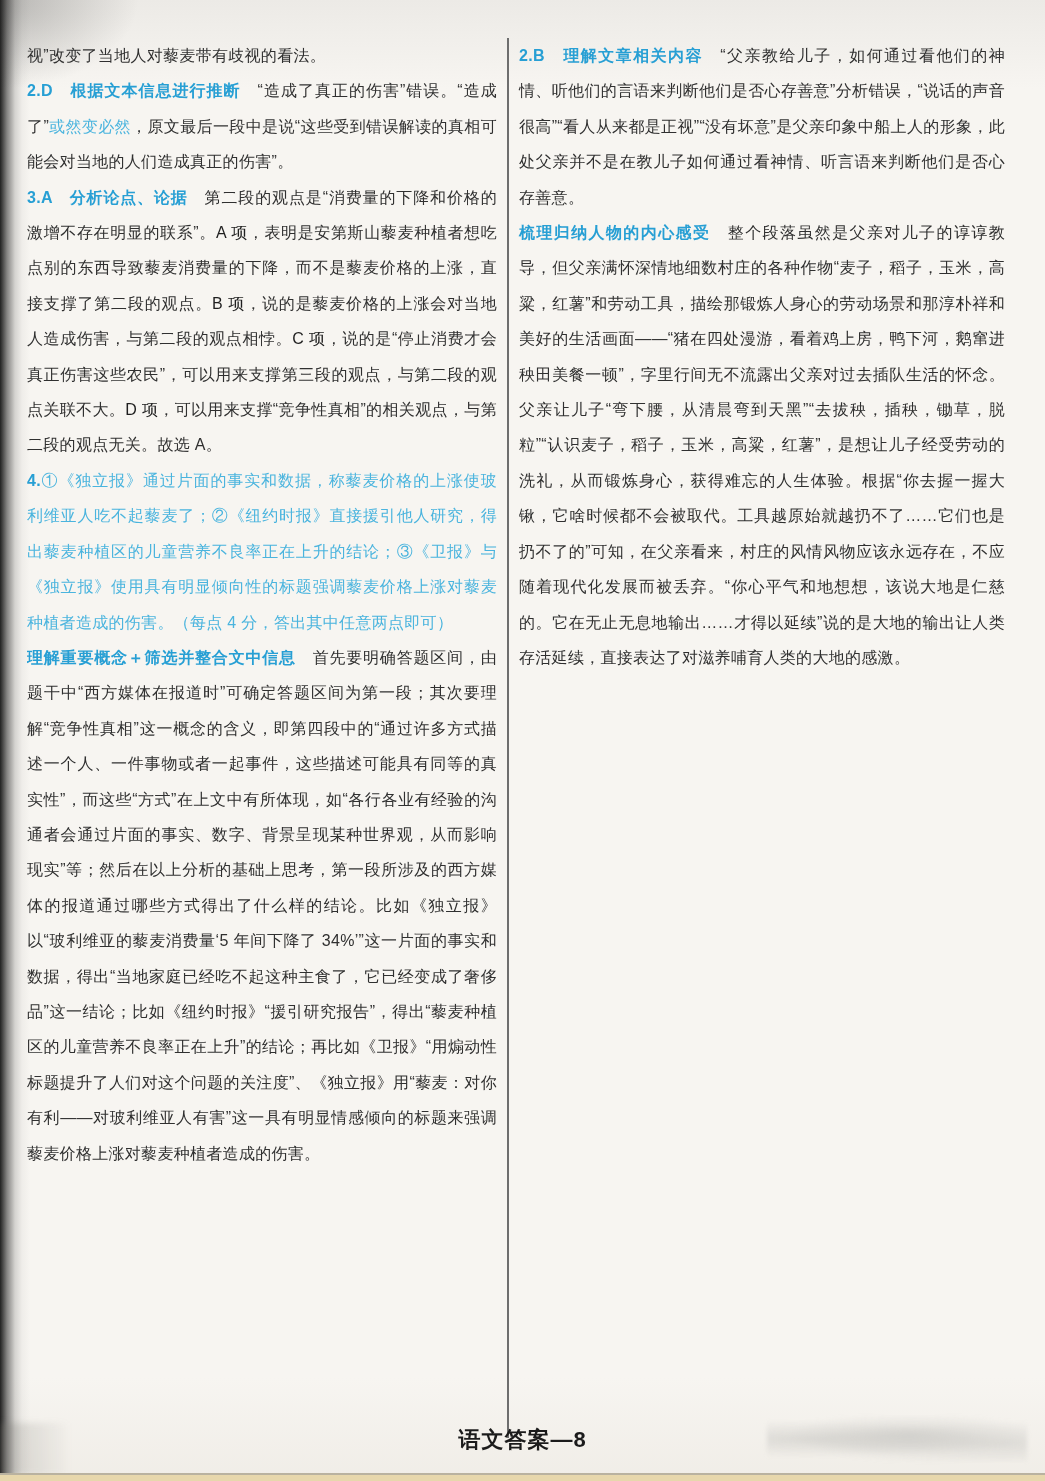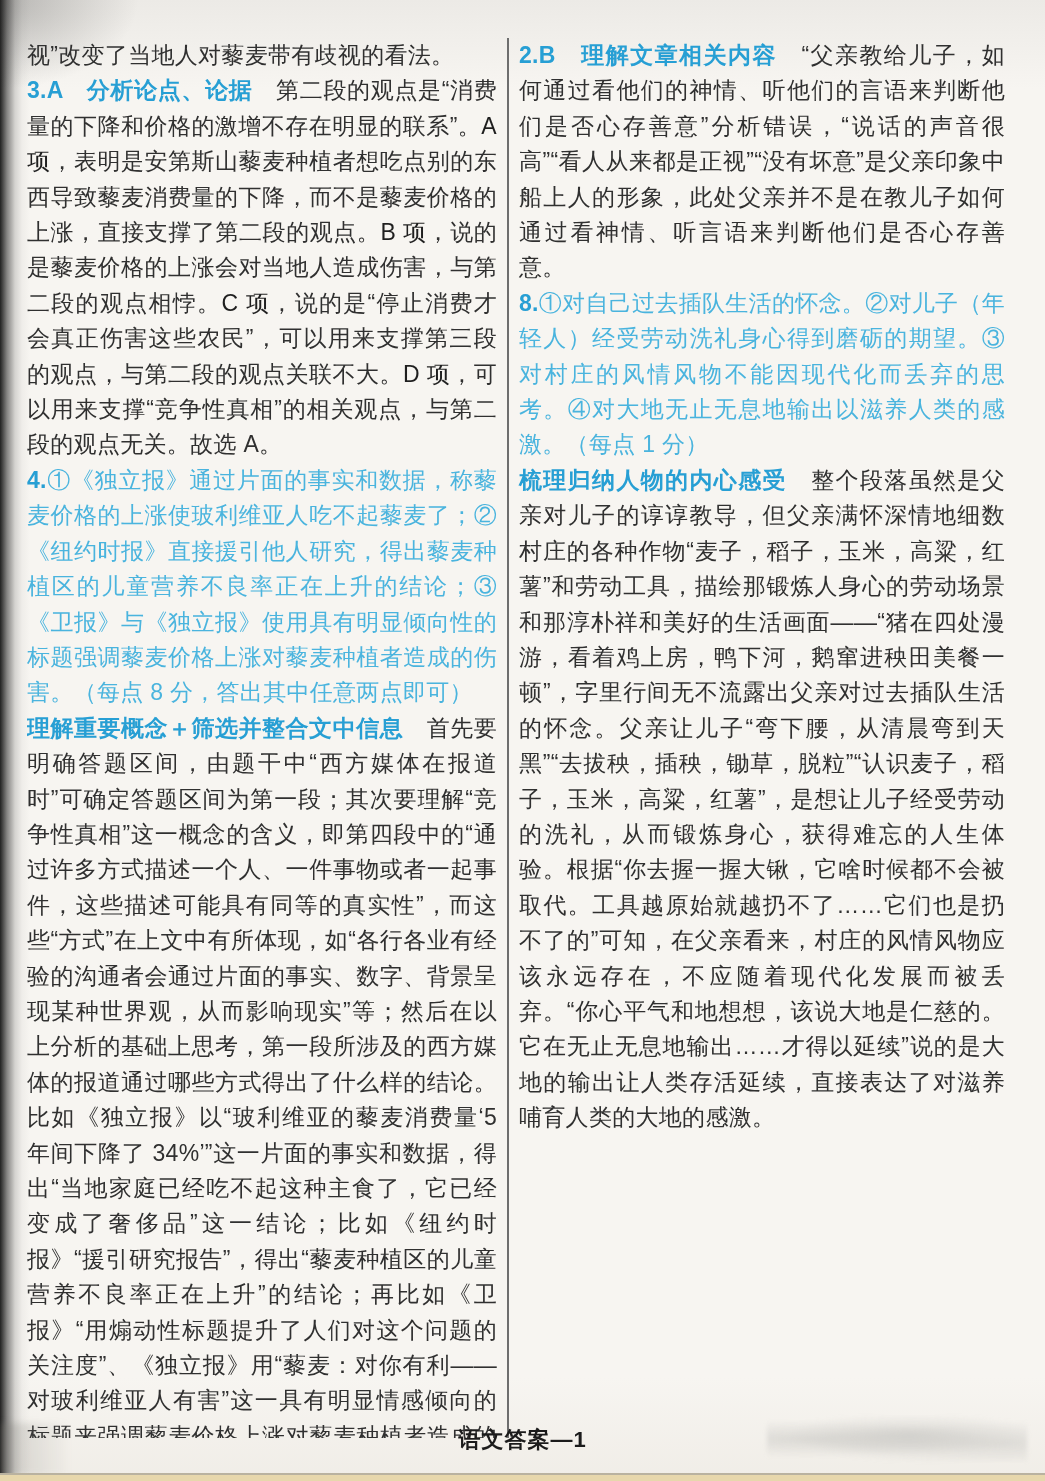--- a/index.html
+++ b/index.html
@@ -47,21 +47,21 @@
     position:absolute;left:27px;top:38px;
     display:flex;align-items:stretch;
     height:1400px;overflow:hidden;
   }
   .col{width:470px;}
   .col.right{width:486px;}
   .gap{width:10px;}
   .divider{width:2px;background:#6e6e6e;}
   .para{
     margin:0;
-    font-size:23px;line-height:35.4px;
+    font-size:16px;line-height:35.4px;
     text-align:justify;
     word-break:break-all;
     letter-spacing:.3px;
   }
   .run.plain{color:var(--body);}
   .run.bold{color:#1f1f1f;font-weight:normal;}
   .run.label{color:var(--accent);font-weight:bold;}
   .run.answer{color:var(--answer);}
   .footer{
     position:absolute;left:0;right:0;bottom:26px;
@@ -72,30 +72,30 @@
 </style>
 </head>
 <body>
 
 <div class="spine"></div>
 <div class="corner-shadow"></div>
 
 <div class="columns">
   <div class="col left">
       <p class="para"><span class="run plain">视”改变了当地人对藜麦带有歧视的看法。</span></p>
+      <p class="para"><span class="run label">2.D　根据文本信息进行推断</span><span class="run plain">　“造成了真正的伤害”错误。“造成了”</span><span class="run answer">或然变必然</span><span class="run plain">，原文最后一段中是说“这些受到错误解读的真相可能会对当地的人们造成真正的伤害”。</span></p>
       <p class="para"><span class="run label">3.A　分析论点、论据</span><span class="run plain">　第二段的观点是“消费量的下降和价格的激增不存在明显的联系”。</span><span class="run bold">A 项</span><span class="run plain">，表明是安第斯山藜麦种植者想吃点别的东西导致藜麦消费量的下降，而不是藜麦价格的上涨，直接支撑了第二段的观点。</span><span class="run bold">B 项</span><span class="run plain">，说的是藜麦价格的上涨会对当地人造成伤害，与第二段的观点相悖。</span><span class="run bold">C 项</span><span class="run plain">，说的是“停止消费才会真正伤害这些农民”，可以用来支撑第三段的观点，与第二段的观点关联不大。</span><span class="run bold">D 项</span><span class="run plain">，可以用来支撑“竞争性真相”的相关观点，与第二段的观点无关。故选 A。</span></p>
-      <p class="para"><span class="run label">4.</span><span class="run answer">①《独立报》通过片面的事实和数据，称藜麦价格的上涨使玻利维亚人吃不起藜麦了；②《纽约时报》直接援引他人研究，得出藜麦种植区的儿童营养不良率正在上升的结论；③《卫报》与《独立报》使用具有明显倾向性的标题强调藜麦价格上涨对藜麦种植者造成的伤害。（每点 8 分，答出其中任意两点即可）</span></p>
+      <p class="para"><span class="run label">4.</span><span class="run answer">①《独立报》通过片面的事实和数据，称藜麦价格的上涨使玻利维亚人吃不起藜麦了；②《纽约时报》直接援引他人研究，得出藜麦种植区的儿童营养不良率正在上升的结论；③《卫报》与《独立报》使用具有明显倾向性的标题强调藜麦价格上涨对藜麦种植者造成的伤害。（每点 4 分，答出其中任意两点即可）</span></p>
       <p class="para"><span class="run label">理解重要概念＋筛选并整合文中信息</span><span class="run plain">　首先要明确答题区间，由题干中“西方媒体在报道时”可确定答题区间为第一段；其次要理解“竞争性真相”这一概念的含义，即第四段中的“通过许多方式描述一个人、一件事物或者一起事件，这些描述可能具有同等的真实性”，而这些“方式”在上文中有所体现，如“各行各业有经验的沟通者会通过片面的事实、数字、背景呈现某种世界观，从而影响现实”等；然后在以上分析的基础上思考，第一段所涉及的西方媒体的报道通过哪些方式得出了什么样的结论。比如《独立报》以“玻利维亚的藜麦消费量‘5 年间下降了 34%’”这一片面的事实和数据，得出“当地家庭已经吃不起这种主食了，它已经变成了奢侈品”这一结论；比如《纽约时报》“援引研究报告”，得出“藜麦种植区的儿童营养不良率正在上升”的结论；再比如《卫报》“用煽动性标题提升了人们对这个问题的关注度”、《独立报》用“藜麦：对你有利——对玻利维亚人有害”这一具有明显情感倾向的标题来强调藜麦价格上涨对藜麦种植者造成的伤害。</span></p>
     </div>
   <div class="gap"></div>
   <div class="divider"></div>
   <div class="gap"></div>
   <div class="col right">
       <p class="para"><span class="run label">2.B　理解文章相关内容</span><span class="run plain">　“父亲教给儿子，如何通过看他们的神情、听他们的言语来判断他们是否心存善意”分析错误，“说话的声音很高”“看人从来都是正视”“没有坏意”是父亲印象中船上人的形象，此处父亲并不是在教儿子如何通过看神情、听言语来判断他们是否心存善意。</span></p>
-      <p class="para"><span class="run label">8.</span><span class="run answer">①对自己过去插队生活的怀念。②对儿子（年轻人）经受劳动洗礼身心得到磨砺的期望。③对村庄的风情风物不能因现代化而丢弃的思考。④对大地无止无息地输出以滋养人类的感激。（每点 1 分）</span></p>
       <p class="para"><span class="run label">梳理归纳人物的内心感受</span><span class="run plain">　整个段落虽然是父亲对儿子的谆谆教导，但父亲满怀深情地细数村庄的各种作物“麦子，稻子，玉米，高粱，红薯”和劳动工具，描绘那锻炼人身心的劳动场景和那淳朴祥和美好的生活画面——“猪在四处漫游，看着鸡上房，鸭下河，鹅窜进秧田美餐一顿”，字里行间无不流露出父亲对过去插队生活的怀念。父亲让儿子“弯下腰，从清晨弯到天黑”“去拔秧，插秧，锄草，脱粒”“认识麦子，稻子，玉米，高粱，红薯”，是想让儿子经受劳动的洗礼，从而锻炼身心，获得难忘的人生体验。根据“你去握一握大锹，它啥时候都不会被取代。工具越原始就越扔不了……它们也是扔不了的”可知，在父亲看来，村庄的风情风物应该永远存在，不应随着现代化发展而被丢弃。“你心平气和地想想，该说大地是仁慈的。它在无止无息地输出……才得以延续”说的是大地的输出让人类存活延续，直接表达了对滋养哺育人类的大地的感激。</span></p>
     </div>
 </div>
 
-<div class="footer">语文答案—1</div>
+<div class="footer">语文答案—8</div>
 <div class="watermark"></div>
 <div class="bottom-patch"></div>
 <div class="bottom-strip"></div>
 
 </body></html>

